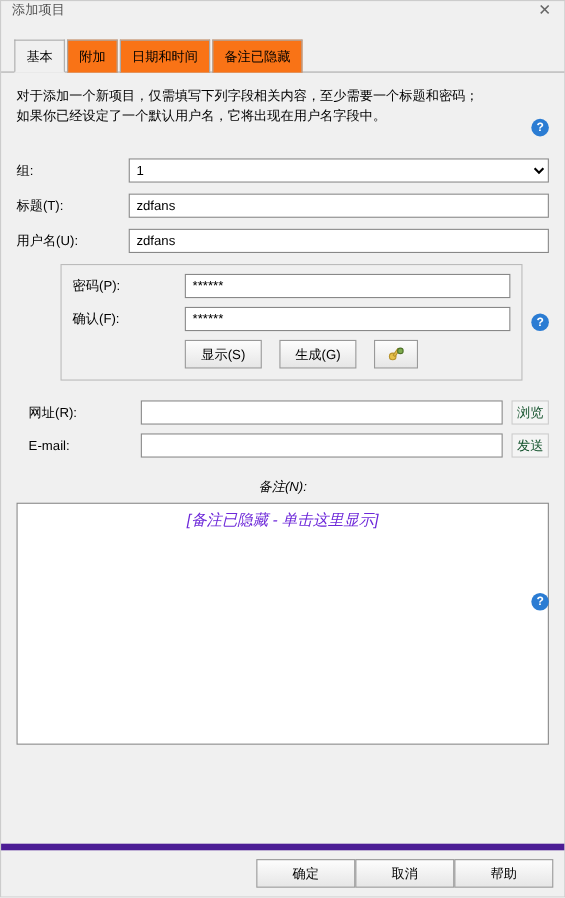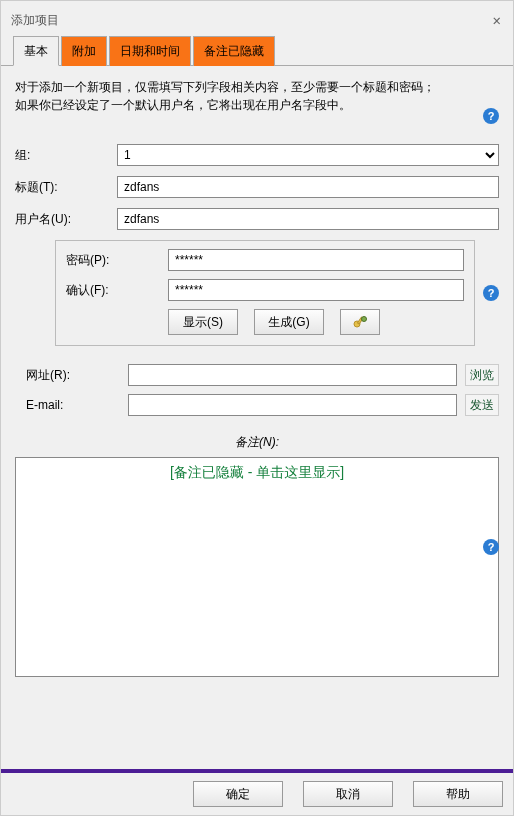--- a/index.html
+++ b/index.html
@@ -16,26 +16,25 @@
   width: 514px;
   height: 816px;
   background: #f0f0f0;
   border: 1px solid #ccc;
   display: flex;
   flex-direction: column;
 }
 .titlebar {
   height: 28px;
   display: flex;
-  align-items: flex-end;
+  align-items: flex-start;
   padding: 0 8px;
   font-size: 12px;
   color: #555;
   justify-content: space-between;
-  font-family: Liberation Mono, monospace;
 }
 .titlebar .title { padding-left: 2px; }
 .close-x {
   font-size: 14px;
   color: #666;
   cursor: pointer;
   padding: 0 4px;
 }
 .tabs {
   display: flex;
@@ -153,31 +152,31 @@
 .notes-label { text-align: center; margin-top: 18px; font-style: italic; }
 .notes-area {
   margin-top: 6px;
   width: 100%;
   height: 220px;
   border: 1px solid #888;
   background: #fff;
   padding: 6px;
   text-align: center;
   font-size: 14px;
-  color: #15803d;
-  cursor: pointer;
-  position: relative;
+  color: #6d28d9;
+  cursor: pointer;
+  position: relative;
+  font-style: italic;
 }
 .notes-wrap { position: relative; }
 .footer {
-  border-top: 4px solid #4c1d95;
+  border-top: 6px solid #4c1d95;
   padding: 8px 10px;
   display: flex;
   justify-content: flex-end;
-  gap: 20px;
   margin-top: auto;
 }
 .footer button {
   width: 90px;
   height: 26px;
   border: 1px solid #999;
   background: linear-gradient(#fdfdfd,#e6e6e6);
   cursor: pointer;
   font-size: 12px;
   font-family: inherit;

